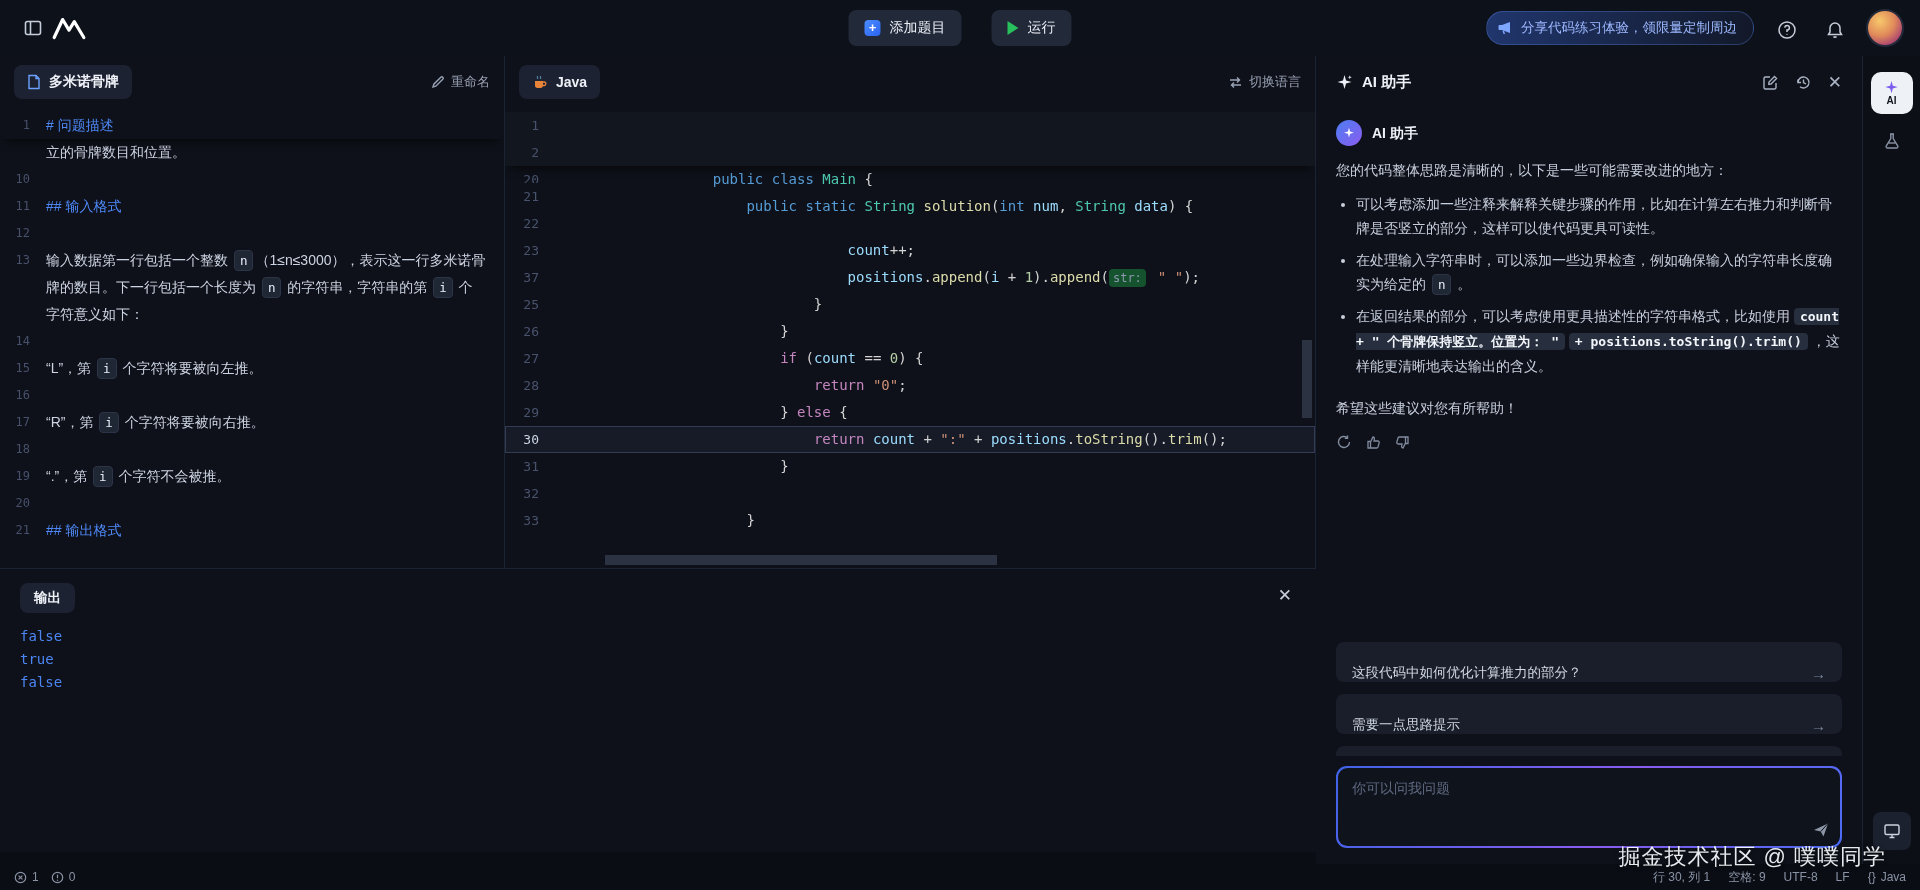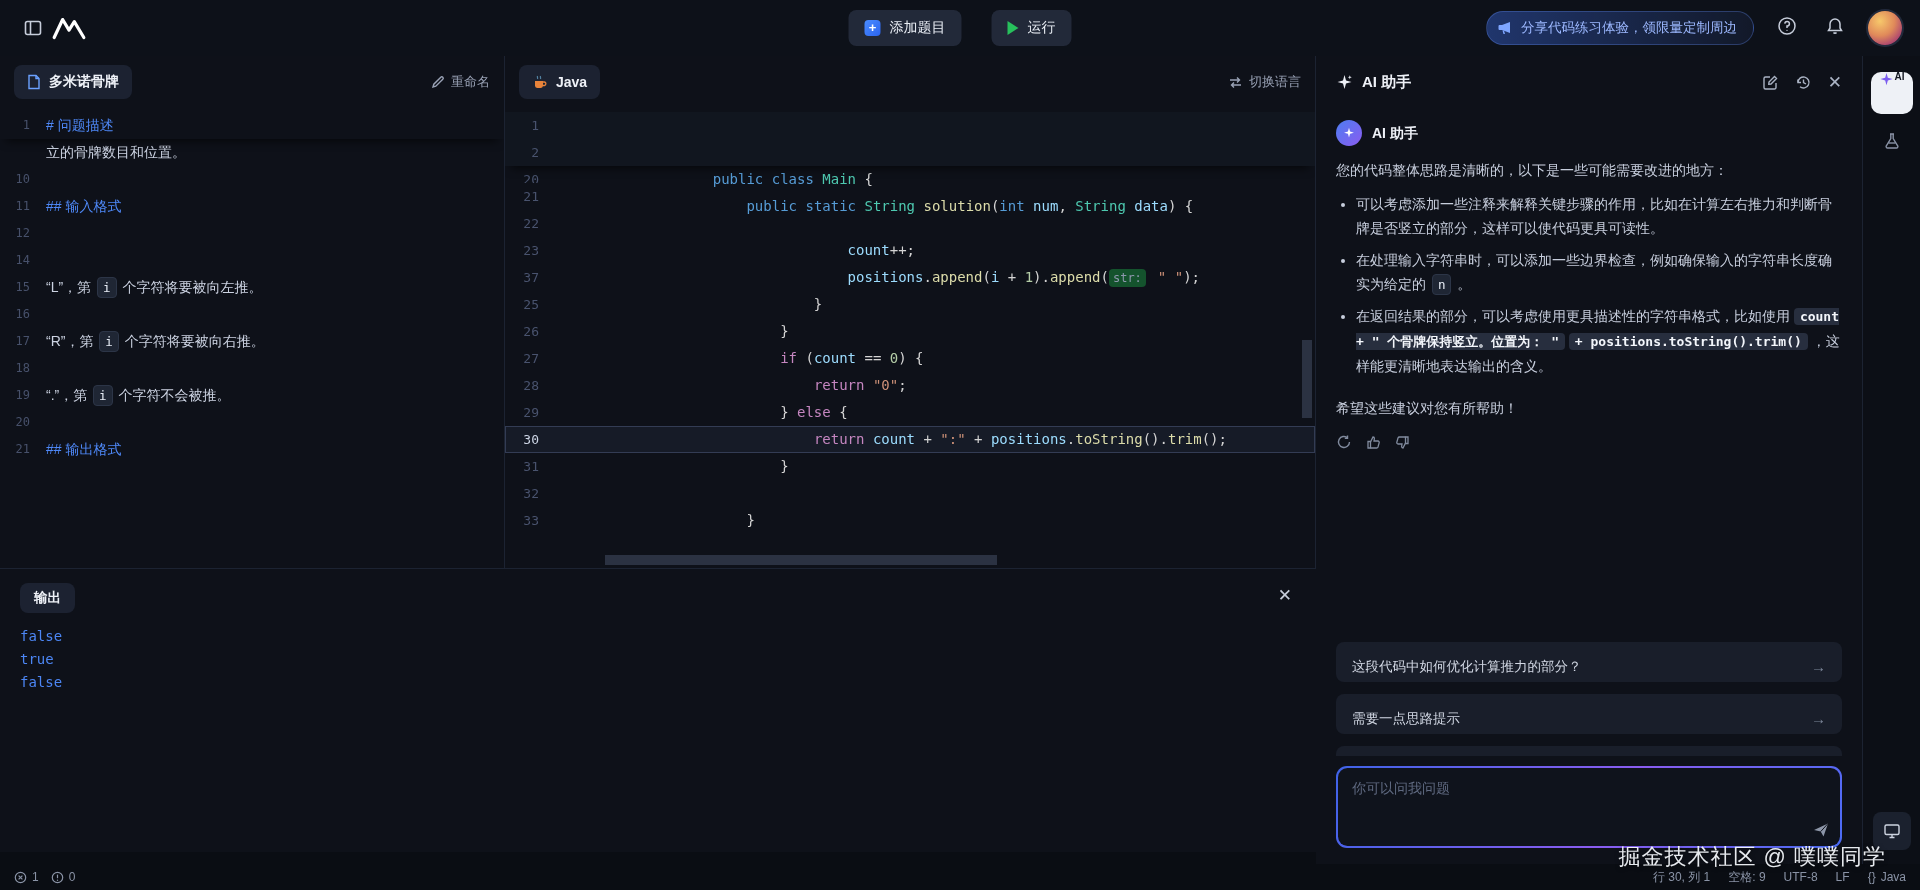--- a/index.html
+++ b/index.html
@@ -9,21 +9,21 @@
 
   
   .topbar{height:56px;flex:none;display:flex;align-items:center;gap:3px;padding:0 18px;background:#0d1119;position:relative;z-index:5}
   .icon-btn{background:none;border:none;color:#c6cdda;width:30px;height:30px;display:flex;align-items:center;justify-content:center;cursor:pointer}
   .logo{display:flex;align-items:center;color:#fff}
   .topbar-center{position:absolute;left:50%;top:50%;transform:translate(-50%,-50%);display:flex;gap:30px}
   .tb-btn{display:flex;align-items:center;gap:9px;height:36px;padding:0 16px;background:#222939;border:none;border-radius:8px;color:#e9edf4;font-size:14px;cursor:pointer;font-family:inherit}
   .plus-ic{width:16px;height:16px;border-radius:4px;background:linear-gradient(135deg,#4a8cff,#2b64f0);color:#fff;font-size:13px;line-height:15px;text-align:center;font-weight:700;flex:none}
   .plus-ic::before{content:"+"}
   .play-ic{width:0;height:0;border-left:11px solid #27c05c;border-top:7px solid transparent;border-bottom:7px solid transparent;flex:none}
-  .topbar-right{margin-left:auto;display:flex;align-items:flex-start;gap:18px}
+  .topbar-right{margin-left:auto;display:flex;align-items:flex-end;gap:18px}
   .banner{display:flex;align-items:center;gap:8px;height:34px;padding:0 16px 0 10px;border-radius:17px;
     background:linear-gradient(90deg,rgba(62,110,235,.40),rgba(52,74,140,.14));border:1px solid rgba(96,136,235,.32);
     color:#9cb8ff;font-size:13.5px;cursor:pointer}
   .avatar{width:34px;height:34px;border-radius:50%;cursor:pointer;
     background:radial-gradient(circle at 35% 30%,#f7c86b,#e08a5a 45%,#b04a6e 75%,#5f355c);box-shadow:0 0 0 2px #222a3c}
 
   
   .main{display:flex;height:808px;flex:none;min-height:0}
   .col-lm{width:1316px;flex:none;display:flex;flex-direction:column;min-height:0}
   .top-row{flex:1;display:flex;min-height:0}
@@ -78,31 +78,31 @@
   .sender-av{width:26px;height:26px;border-radius:50%;background:linear-gradient(135deg,#4d7df2,#8a5cf0);display:flex;align-items:center;justify-content:center;color:#fff;flex:none}
   .sender-name{font-weight:700;color:#eef1f7;font-size:14px}
   .ai-list{margin:10px 0 0;padding-left:20px;list-style:disc}
   .ai-li{margin-bottom:8px}
   .ai-li::marker{color:#c7cedd}
   .seg.codeb{background:#272e3e;border-radius:4px;padding:1px 6px;font-family:"DejaVu Sans Mono",monospace;font-size:13px;font-weight:700;color:#f3f6fb}
   .ai-closing{margin-top:10px}
   .ai-actions{display:flex;gap:14px;margin-top:14px;color:#818b9e}
   .ai-actions button{background:none;border:none;color:#818b9e;cursor:pointer;display:flex;align-items:center}
   .ai-spacer{flex:1}
-  .pill{width:100%;display:flex;align-items:flex-start;height:40px;padding:16px 16px;background:#191e2a;border:none;border-radius:8px;margin-bottom:12px;color:#d2d8e4;font-size:13.5px;cursor:pointer;font-family:inherit;text-align:left}
+  .pill{width:100%;display:flex;align-items:flex-end;height:40px;padding:0 16px;background:#191e2a;border:none;border-radius:8px;margin-bottom:12px;color:#d2d8e4;font-size:13.5px;cursor:pointer;font-family:inherit;text-align:left}
   .pill-arrow{margin-left:auto;color:#7d8799;font-size:15px}
   .pill-partial{height:10px;background:#191e2a;border-radius:8px 8px 0 0;margin-bottom:2px}
   .ai-inputwrap{margin:8px 0 16px;position:relative;border-radius:11px;padding:2px;background:linear-gradient(120deg,#3f63e8,#8a5cf0 55%,#4b6cf5)}
   .ai-input{display:block;width:100%;height:78px;background:#0f131c;border:none;border-radius:9.5px;resize:none;padding:12px 14px;color:#e2e7f0;font-size:14px;font-family:inherit;outline:none}
   .ai-input::placeholder{color:#5f6980}
   .send-btn{position:absolute;right:12px;bottom:9px;color:#8d96a8;background:none;border:none;cursor:pointer;display:flex}
 
   
   .rail{width:58px;flex:none;border-left:1px solid #1c2332;display:flex;flex-direction:column;align-items:center;padding-top:16px;gap:18px;position:relative;background:#0c0f16}
-  .rail-ai{width:42px;height:42px;border-radius:10px;background:#eef1f6;border:none;display:flex;align-items:flex-start;justify-content:center;gap:1px;cursor:pointer}
+  .rail-ai{width:42px;height:42px;border-radius:10px;background:#eef1f6;border:none;display:flex;flex-direction:column;align-items:center;justify-content:center;gap:1px;cursor:pointer}
   .rail-ai .lbl{font-size:10px;font-weight:700;color:#11151f;line-height:1}
   .rail-flask{background:none;border:none;color:#8a93a6;cursor:pointer;display:flex}
   .rail-console{position:absolute;bottom:14px;left:50%;transform:translateX(-50%);width:38px;height:38px;border-radius:8px;background:#1b212e;border:none;color:#cdd4e0;display:flex;align-items:center;justify-content:center;cursor:pointer}
 
   
   .statusbar{height:26px;flex:none;display:flex;align-items:center;padding:0 14px;font-size:12px;color:#8a93a6;background:#0a0d13}
   .sb-left{display:flex;align-items:center;gap:12px}
   .sb-item{display:flex;align-items:center;gap:5px;cursor:pointer}
   .sb-right{margin-left:auto;display:flex;gap:18px;align-items:center}
   .watermark{position:absolute;right:34px;bottom:18px;font-size:22px;font-weight:500;letter-spacing:1px;color:rgba(242,245,250,.95);text-shadow:0 1px 4px rgba(0,0,0,.55);z-index:40;pointer-events:none}
@@ -212,20 +212,26 @@
                 <span class="seg t">## 输入格式</span></span>
               </div>
 
               <div class="prow">
                 <span class="ln">12</span>
                 <span class="ptext">
                   
                 </span>
               </div>
 
+              <div class="prow">
+                <span class="ln">13</span>
+                <span class="ptext">
+                  
+                <span class="seg t">输入数据第一行包括一个整数 </span><span class="seg chip2">n</span><span class="seg t">（1≤n≤3000），表示这一行多米诺骨牌的数目。下一行包括一个长度为 </span><span class="seg chip2">n</span><span class="seg t"> 的字符串，字符串的第 </span><span class="seg chip2">i</span><span class="seg t"> 个字符意义如下：</span></span>
+              </div>
 
               <div class="prow">
                 <span class="ln">14</span>
                 <span class="ptext">
                   
                 </span>
               </div>
 
               <div class="prow">
                 <span class="ln">15</span>

